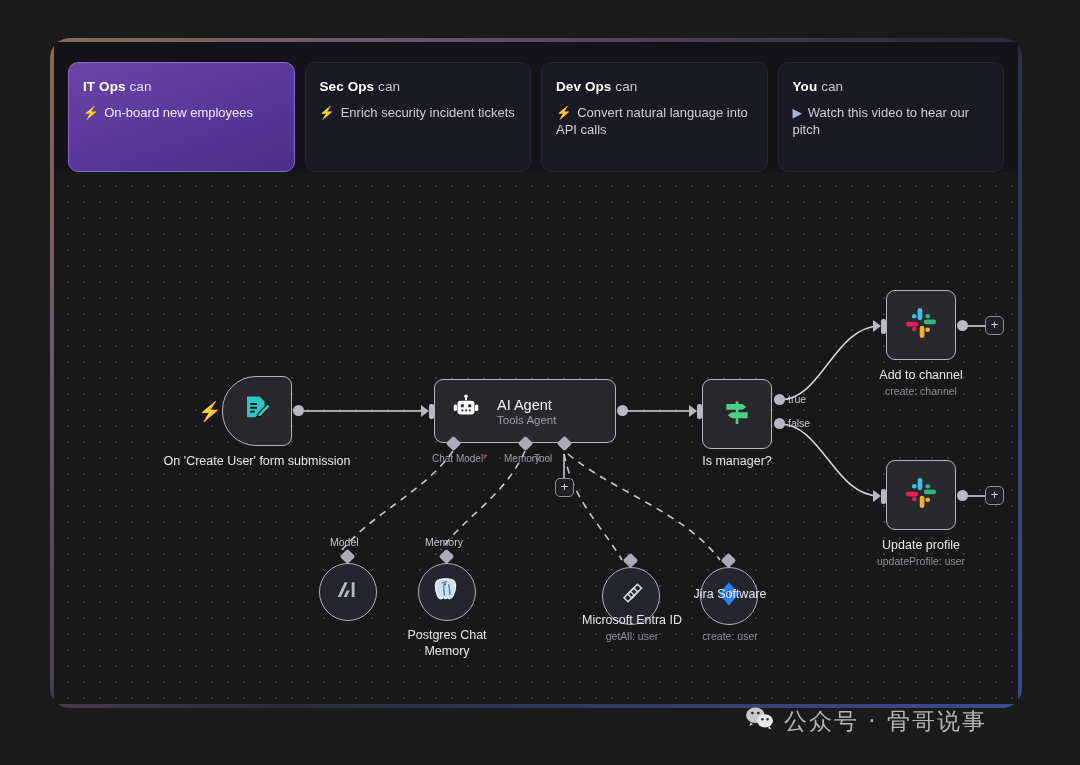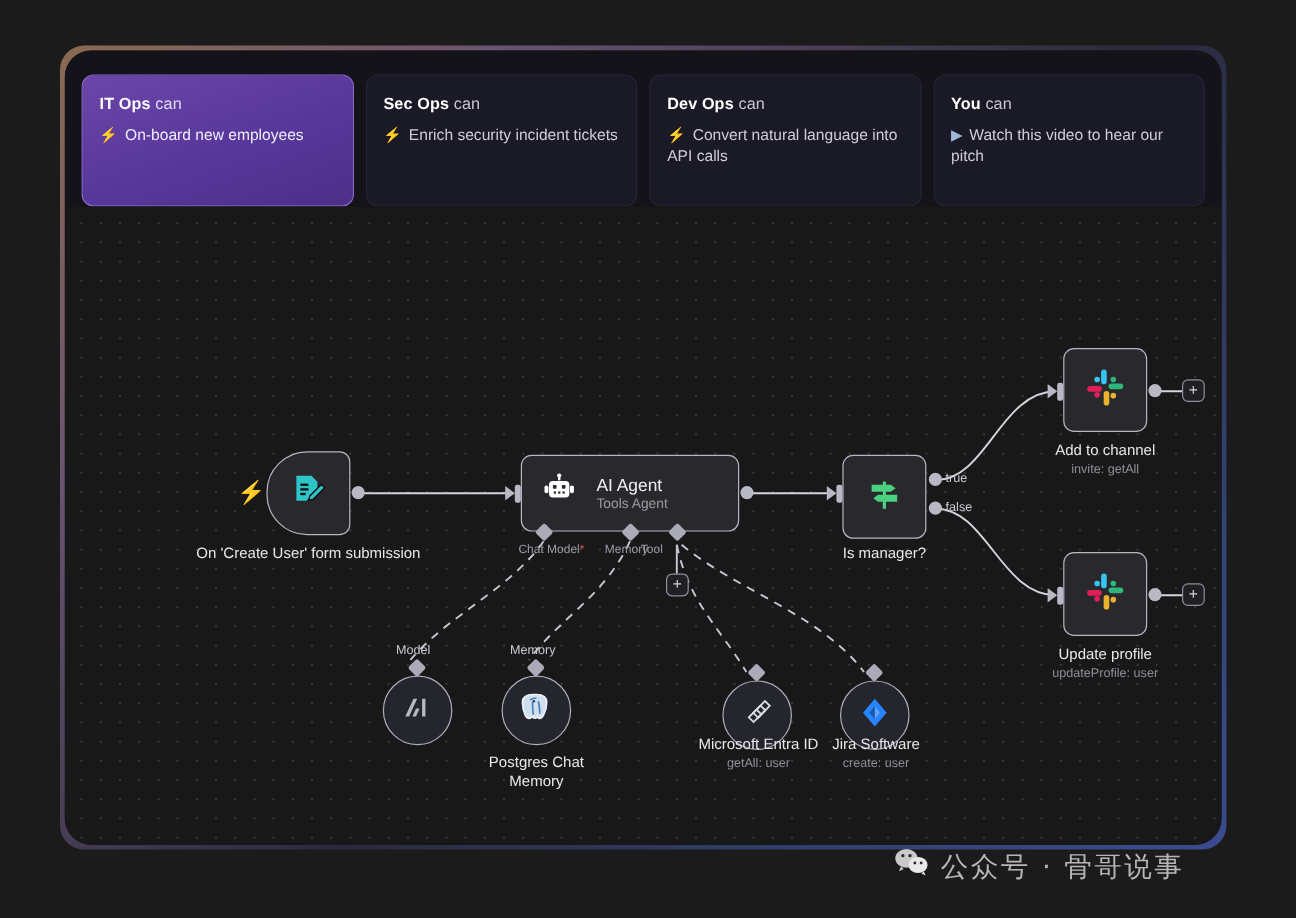--- a/index.html
+++ b/index.html
@@ -14,21 +14,21 @@
   
   #frame {
     position: absolute; left: 50px; top: 38px;
     width: 972px; height: 670px;
     border-radius: 20px;
     padding: 4px;
     background: linear-gradient(135deg, #8a6a52 0%, #6a5470 22%, #2a2a3c 55%, #33406e 80%, #3a4c8f 100%);
   }
   #frame-inner {
     position: relative; width: 100%; height: 100%;
-    border-radius: 22px;
+    border-radius: 4px;
     background: #0f0f11;
     overflow: hidden;
   }
 
   
   #banner {
     position: absolute; left: 0; top: 0; right: 0; height: 130px;
     display: flex; gap: 10px;
     padding: 20px 14px 0 14px;
     background: #141319;
@@ -306,21 +306,21 @@
             <rect x="5.6" y="5.6" width="3.3" height="3.3" rx="1.65" fill="#36c5f0"></rect>
             <rect x="5.6" y="14.6" width="3.3" height="3.3" rx="1.65" fill="#e01e5a"></rect>
             <rect x="15.1" y="15.1" width="3.3" height="3.3" rx="1.65" fill="#ecb22e"></rect>
             <rect x="15.1" y="5.6" width="3.3" height="3.3" rx="1.65" fill="#2eb67d"></rect>
           </svg>
         </span>
       </div>
       <div class="port" style="left:903px; top:148px;"></div>
       <div class="plusbtn" style="left:931px; top:144px;">+</div>
       <div class="nlabel" style="left:867px; top:196px;">Add to channel</div>
-      <div class="nsub" style="left:867px; top:213px;">invite: getAll</div>
+      <div class="nsub" style="left:867px; top:213px;">create: channel</div>
 
       <div class="inport" style="left:819px; top:318px;"></div>
       <div class="inbar" style="left:827px; top:317px;"></div>
       <div class="nbox" id="slack2-box">
         <span>
           <svg width="34" height="34" viewBox="0 0 24 24">
             <rect x="9.6" y="1.4" width="3.3" height="8.6" rx="1.65" fill="#36c5f0"></rect>
             <rect x="1.4" y="11.1" width="8.6" height="3.3" rx="1.65" fill="#e01e5a"></rect>
             <rect x="11.1" y="14.0" width="3.3" height="8.6" rx="1.65" fill="#ecb22e"></rect>
             <rect x="14.0" y="9.6" width="8.6" height="3.3" rx="1.65" fill="#2eb67d"></rect>
@@ -379,21 +379,21 @@
       <div class="diamond" style="left:669px; top:383px;"></div>
       <div class="cnode" style="left:646px; top:395px;">
         <span>
           <svg width="28" height="28" viewBox="0 0 24 24">
             <path d="M12 2 L20.4 11.9 12 21.8 3.6 11.9 z" fill="#2684ff"></path>
             <path d="M12 7.2 L15.8 11.9 12 16.6 8.2 11.9 z" fill="#0f1c3a" opacity="0.45"></path>
             <path d="M12 7.2 L15.8 11.9 12 16.6 z" fill="#5ea3ff"></path>
           </svg>
         </span>
       </div>
-      <div class="nlabel" style="left:676px; top:441px;">Jira Software</div>
+      <div class="nlabel" style="left:676px; top:415px;">Jira Software</div>
       <div class="nsub" style="left:676px; top:458px;">create: user</div>
 
     </div>
   </div>
   </div>
 
   <div id="watermark">
     <span>
       <svg width="30" height="26" viewBox="0 0 32 28">
         <ellipse cx="11" cy="10" rx="10" ry="8.4" fill="#c9c9c9"></ellipse>

